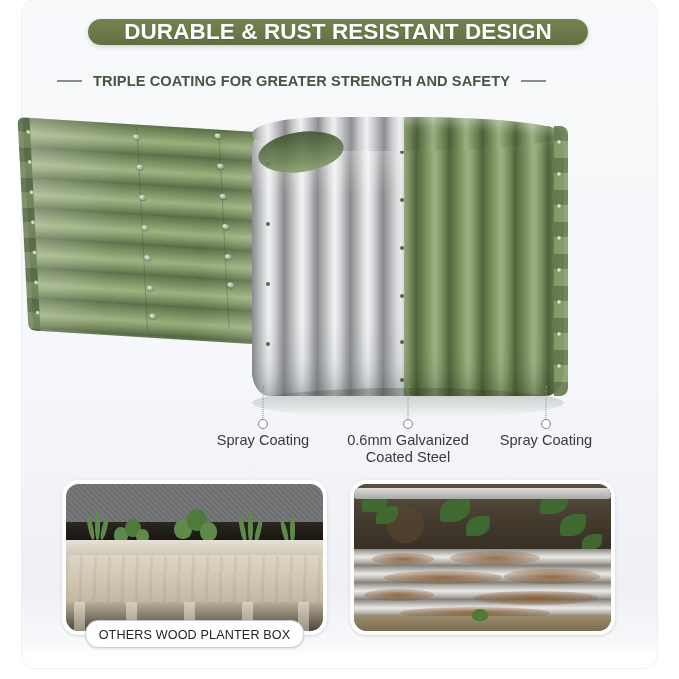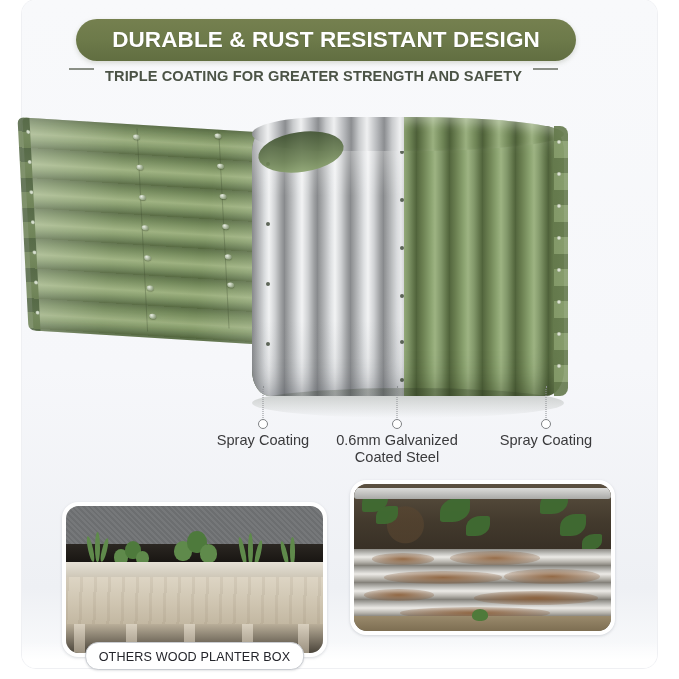--- a/index.html
+++ b/index.html
@@ -21,40 +21,40 @@
   }
   .card-bg:after{
     content:"";position:absolute;left:0;right:0;bottom:0;height:26px;
     background:linear-gradient(180deg,rgba(255,255,255,0) 0%,#ffffff 70%);
     border-radius:0 0 14px 14px;
   }
 
   
   .header{position:absolute;left:0;top:0;width:679px;height:104px;}
   .title-banner{
-    position:absolute;left:76px;top:19px;width:500px;height:42px;
+    position:absolute;left:88px;top:19px;width:500px;height:26px;
     background:linear-gradient(180deg,#75804f 0%,#6d7a4a 48%,#616e41 100%);
     border-radius:21px 21px 21px 21px;
     box-shadow:0 2px 5px rgba(90,100,70,.22);
     display:flex;align-items:center;justify-content:center;text-align:center;
   }
   .title-banner:before{
     content:"";position:absolute;right:-4px;top:6px;width:26px;height:30px;
     border-radius:0 16px 16px 0;
     background:linear-gradient(180deg,#e9ecec 0%,#dfe3e3 100%);
     z-index:-1;
   }
   .title-text{
     color:#ffffff;font-size:22.5px;font-weight:bold;letter-spacing:.1px;
     white-space:nowrap;
     text-shadow:0 1px 1px rgba(60,68,44,.35);
   }
   .subtitle-row{
-    position:absolute;left:16px;top:68px;width:595px;height:26px;
-    display:flex;align-items:flex-start;justify-content:center;gap:11px;
+    position:absolute;left:4px;top:68px;width:595px;height:26px;
+    display:flex;align-items:center;justify-content:center;gap:11px;
   }
   .sub-dash{width:25px;height:1.5px;background:#8a8f86;}
   .subtitle-text{
     color:#4b5346;font-size:14.6px;font-weight:bold;letter-spacing:.1px;
     white-space:nowrap;
   }
 
   
   .hero{position:absolute;left:0;top:104px;width:679px;height:320px;}
 
@@ -212,21 +212,21 @@
     border-radius:16px;
     background:#ffffff;
     padding:4px;
     box-sizing:border-box;
     box-shadow:0 1px 3px rgba(120,126,136,.28);
   }
   .panel-photo{
     position:relative;width:100%;height:100%;
     border-radius:13px;overflow:hidden;
   }
-  .panel-left{left:62px;margin-top:22px;}
+  .panel-left{left:62px;}
   .panel-right{left:350px;}
 
   
   .wood-scene{position:absolute;inset:0;background:#cfd0cc;}
   .wood-wall{
     position:absolute;left:0;top:0;width:100%;height:30%;
     background:repeating-linear-gradient(45deg,#76787a 0 2px,#6c6e70 2px 4px);
   }
   .wood-soil{
     position:absolute;left:0;top:26%;width:100%;height:14%;
@@ -401,21 +401,21 @@
   </div>
 
   <div class="callouts">
 
     <div class="callout" style="left:197px;top:52px;width:132px;">
       <span class="lead-line"></span>
       <span class="lead-dot"></span>
       <span class="callout-label">Spray Coating</span>
     </div>
 
-    <div class="callout" style="left:317px;top:52px;width:160px;">
+    <div class="callout" style="left:328px;top:52px;width:160px;">
       <span class="lead-line"></span>
       <span class="lead-dot"></span>
       <span class="callout-label">0.6mm Galvanized
 Coated Steel</span>
     </div>
 
     <div class="callout" style="left:481px;top:52px;width:130px;">
       <span class="lead-line"></span>
       <span class="lead-dot"></span>
       <span class="callout-label">Spray Coating</span>

